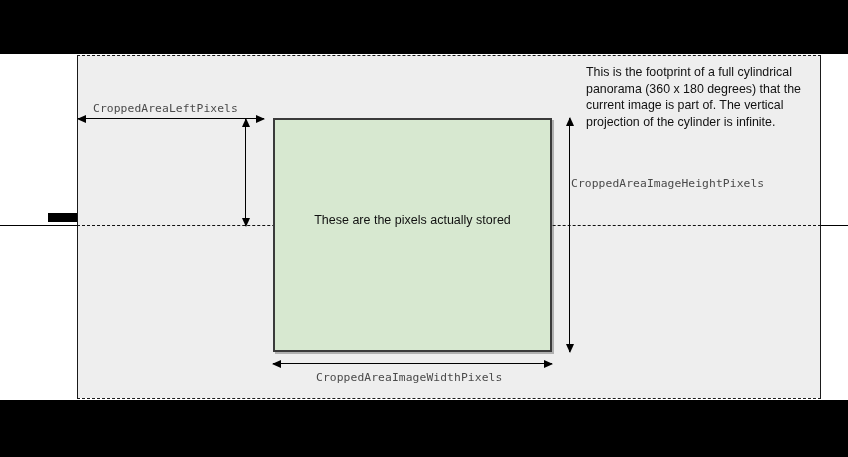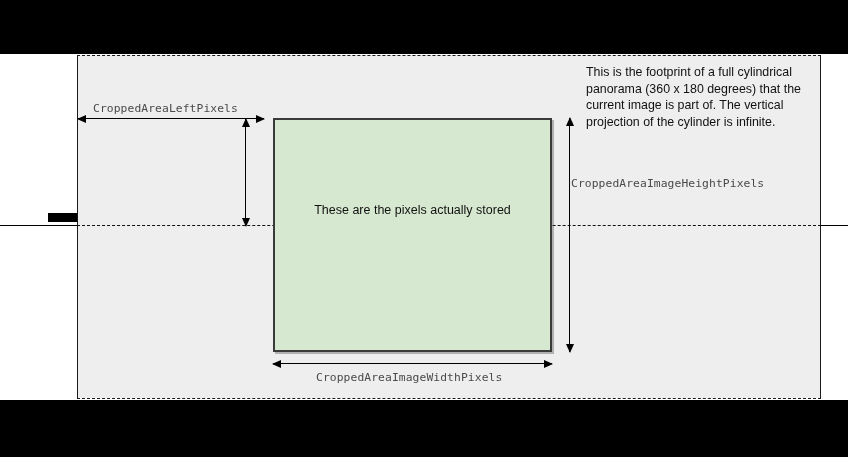--- a/index.html
+++ b/index.html
@@ -92,21 +92,21 @@
     width: 279px;
     height: 234px;
     background: #d7e8d0;
     border: 2px solid #3a3a3a;
     box-sizing: border-box;
     box-shadow: 2px 2px 0 rgba(60,60,60,.35);
   }
   .cropbox-text {
     position: absolute;
     left: 0;
-    top: 82px;
+    top: 92px;
     width: 100%;
     text-align: center;
     font-size: 12.5px;
     line-height: 17px;
     color: #111111;
   }
 
   
   .arrow-h, .arrow-v {
     position: absolute;

